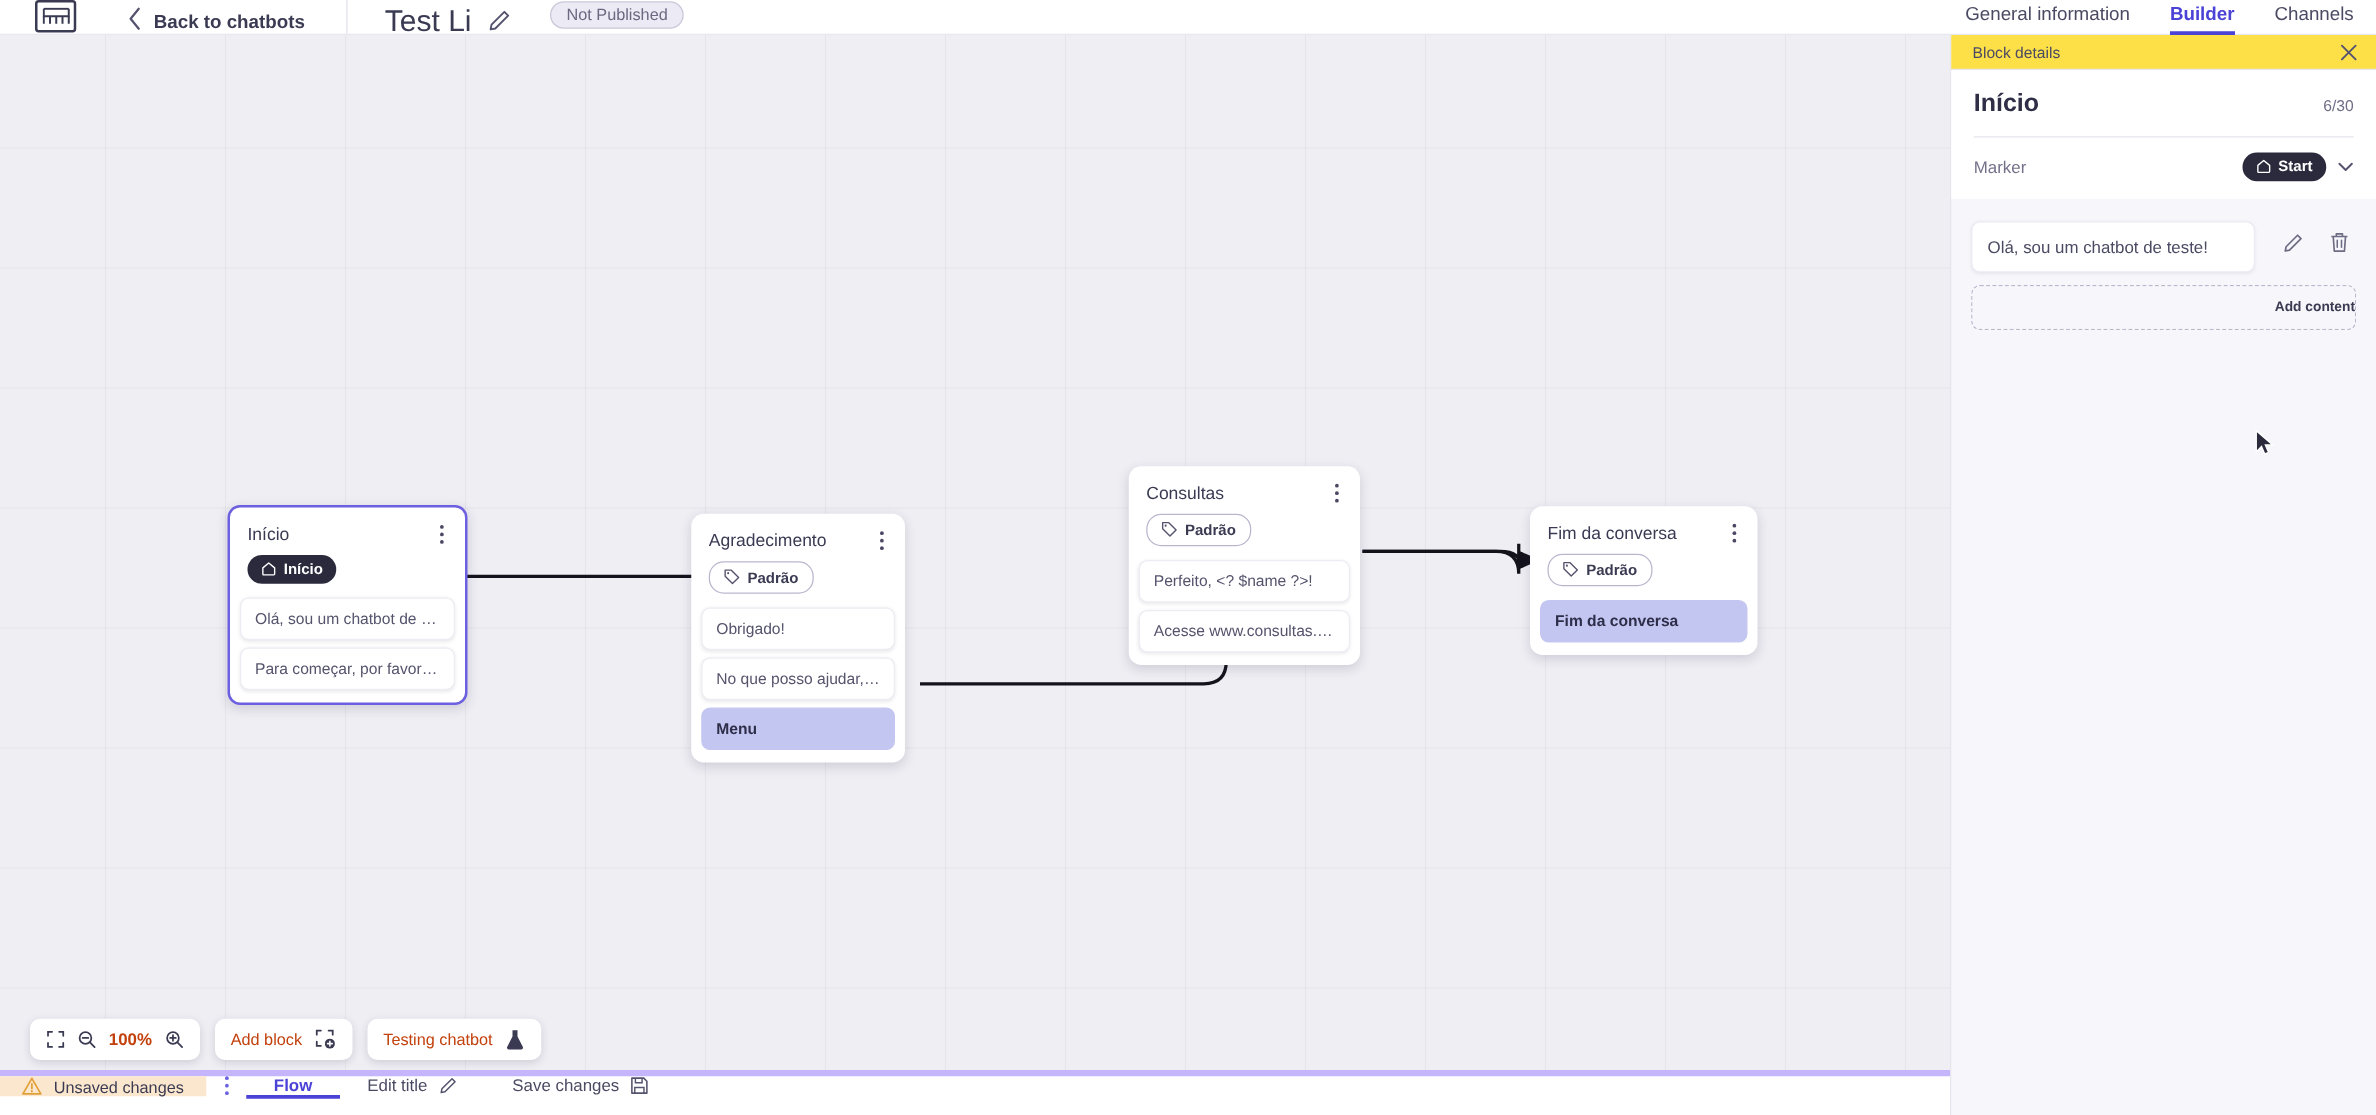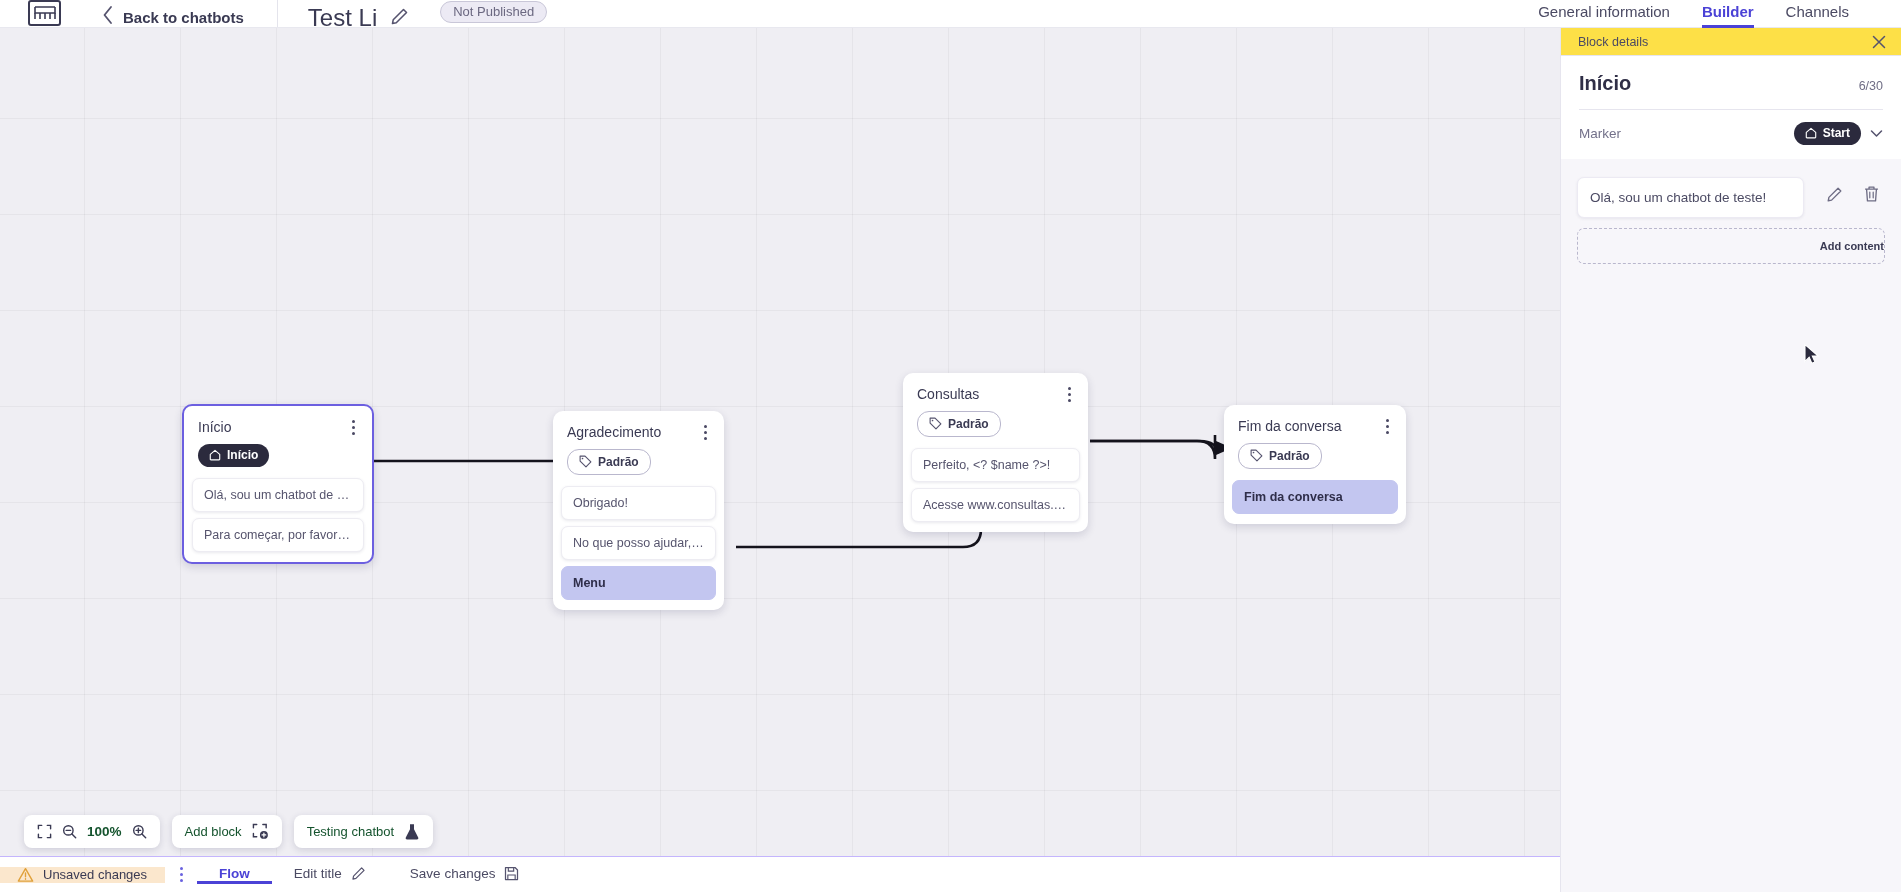--- a/index.html
+++ b/index.html
@@ -41,21 +41,21 @@
   .pencil { width: 19px; height: 19px; }
   .badge-np {
     margin-left: 18px; margin-bottom: 3px;
     border: 1px solid #c9c7d8; background: #eceaf4; color: #6b6881;
     border-radius: 11px; padding: 3px 12px 4px; font-size: 13px; line-height: 13px;
   }
 
   
   .nav-tabs {
     position: absolute; right: 0; top: 0; height: 28px;
-    display: flex; align-items: flex-end; gap: 32px; padding-right: 52px;
+    display: flex; align-items: flex-end; gap: 32px; padding-right: 18px;
   }
   .nav-tab {
     font-size: 15px; color: #4b4a63; padding-bottom: 5px; cursor: pointer;
     line-height: 16px; border-bottom: 3px solid transparent;
   }
   .nav-tab.active { color: #4b42d6; font-weight: bold; border-bottom-color: #4b42d6; }
 
   
   .canvas {
     position: absolute; top: 28px; left: 0; width: 1560px; height: 828px;
@@ -105,40 +105,40 @@
   .node-item.highlight {
     background: #c3c6f0; border-color: #c3c6f0; color: #2f2e4a; font-weight: bold;
     box-shadow: none;
   }
 
   
   .floatbar { position: absolute; left: 24px; bottom: 44px; display: flex; gap: 12px; z-index: 20; }
   .fchip {
     background: #ffffff; border-radius: 8px; box-shadow: 0 2px 7px rgba(40,36,80,0.16);
     height: 33px; display: flex; align-items: center; gap: 10px; padding: 16px 13px;
-    font-size: 13px; color: #14532d; cursor: pointer;
+    font-size: 13px; color: #c2410c; cursor: pointer;
   }
   .fchip .zoomval { font-weight: bold; font-size: 13.5px; }
   .fchip svg { display: block; }
 
   
   .hscroll {
     position: absolute; left: 0; bottom: 0; width: 1560px; height: 11px;
     background: #efeef3; z-index: 25;
   }
   .hscroll .thumb {
     position: absolute; left: 76px; top: 2px; width: 1468px; height: 7px;
     background: #cfcddb; border-radius: 4px;
   }
 
   
   .statusbar {
     position: absolute; left: 0; bottom: 0; width: 1560px; height: 36px;
-    background: #ffffff; border-top: 1px solid #c4b5fd;
-    display: flex; align-items: center; z-index: 45;
+    background: #ffffff; border-top: 5px solid #c4b5fd;
+    display: flex; align-items: flex-start; z-index: 45;
   }
   .unsaved {
     background: #fbe7cd; display: flex; align-items: center; gap: 9px;
     padding: 0 18px 0 17px; font-size: 13px; color: #3a3a53;
   }
   .sb-dots {
     width: 32px; display: flex; flex-direction: column; align-items: center;
     justify-content: center; gap: 3px; cursor: pointer;
   }
   .sb-dots i { width: 3px; height: 3px; border-radius: 50%; background: #6a62e0; display: block; }

